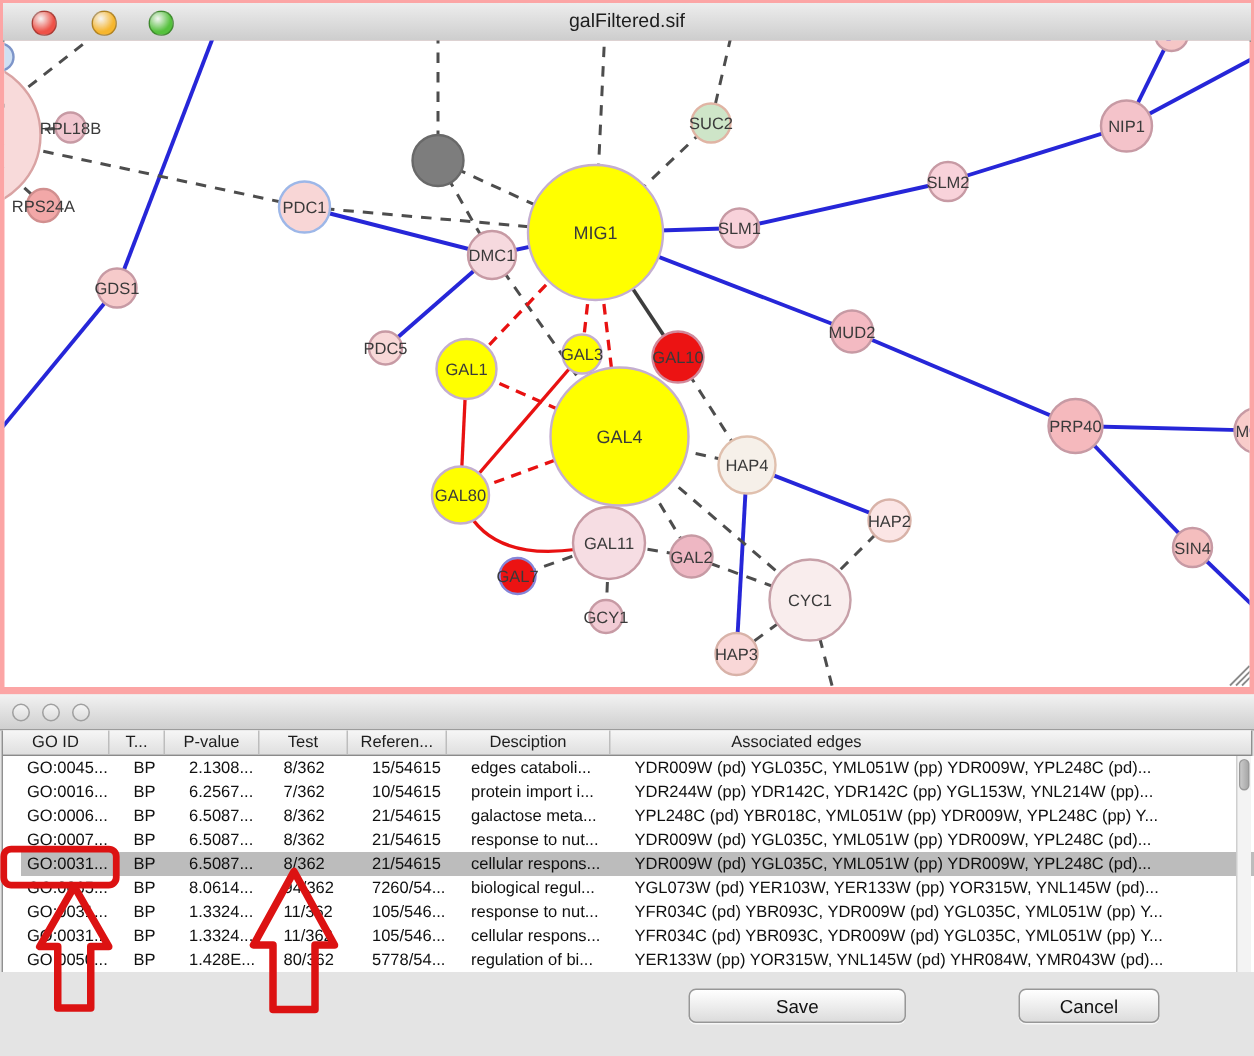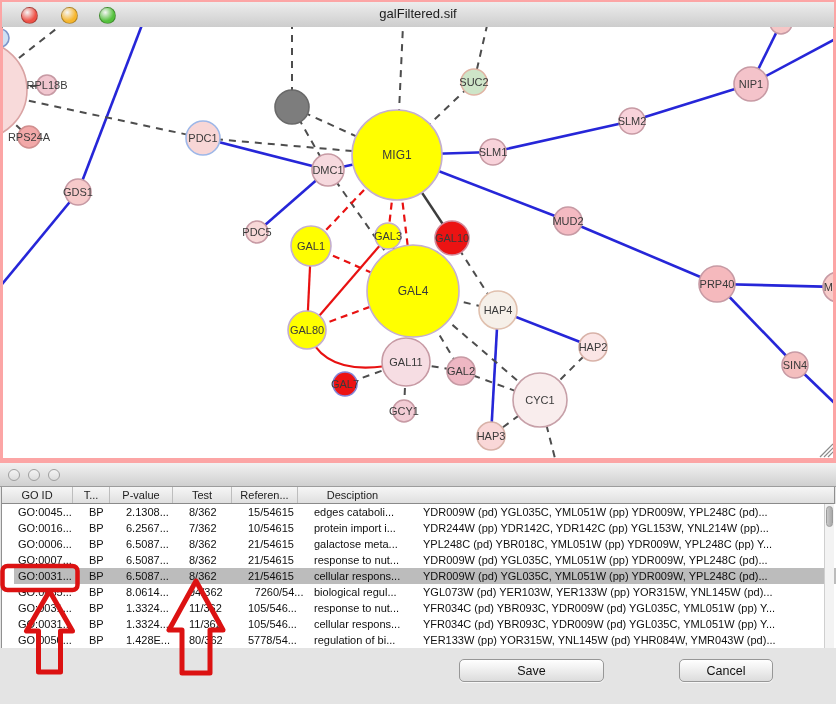--- a/index.html
+++ b/index.html
@@ -183,20 +183,21 @@
     <div class="title">NOA output for Single Mode</div>
   </div>
   <div class="tablewrap">
     <div class="thead" id="thead">
         <div class="th" style="width: 71px;">GO ID</div>
         <div class="th" style="width: 37px;">T...</div>
         <div class="th" style="width: 63px;">P-value</div>
         <div class="th" style="width: 59px;">Test</div>
         <div class="th" style="width: 66px;">Referen...</div>
         <div class="th" style="width: 109px;">Desciption</div>
+        <div class="th" style="width: 417px; padding-right: 169px;">Associated edges</div>
       </div>
     <div class="tbody" id="tbody">
         <div class="tr">
           <div class="td" style="width: 71px;">GO:0045...</div>
           <div class="td" style="width: 37px;">BP</div>
           <div class="td" style="width: 63px;">2.1308...</div>
           <div class="td" style="width: 59px;">8/362</div>
           <div class="td" style="width: 66px;">15/54615</div>
           <div class="td" style="width: 109px;">edges cataboli...</div>
           <div class="td" style="width: 417px;">YDR009W (pd) YGL035C, YML051W (pp) YDR009W, YPL248C (pd)...</div>
@@ -235,21 +236,21 @@
           <div class="td" style="width: 59px;">8/362</div>
           <div class="td" style="width: 66px;">21/54615</div>
           <div class="td" style="width: 109px;">cellular respons...</div>
           <div class="td" style="width: 417px;">YDR009W (pd) YGL035C, YML051W (pp) YDR009W, YPL248C (pd)...</div>
         </div>
         <div class="tr">
           <div class="td" style="width: 71px;">GO:0065...</div>
           <div class="td" style="width: 37px;">BP</div>
           <div class="td" style="width: 63px;">8.0614...</div>
           <div class="td" style="width: 59px;">94/362</div>
-          <div class="td" style="width: 66px; text-align: center;">7260/54...</div>
+          <div class="td" style="width: 66px;">7260/54...</div>
           <div class="td" style="width: 109px;">biological regul...</div>
           <div class="td" style="width: 417px;">YGL073W (pd) YER103W, YER133W (pp) YOR315W, YNL145W (pd)...</div>
         </div>
         <div class="tr">
           <div class="td" style="width: 71px;">GO:0031...</div>
           <div class="td" style="width: 37px;">BP</div>
           <div class="td" style="width: 63px;">1.3324...</div>
           <div class="td" style="width: 59px;">11/362</div>
           <div class="td" style="width: 66px;">105/546...</div>
           <div class="td" style="width: 109px;">response to nut...</div>

